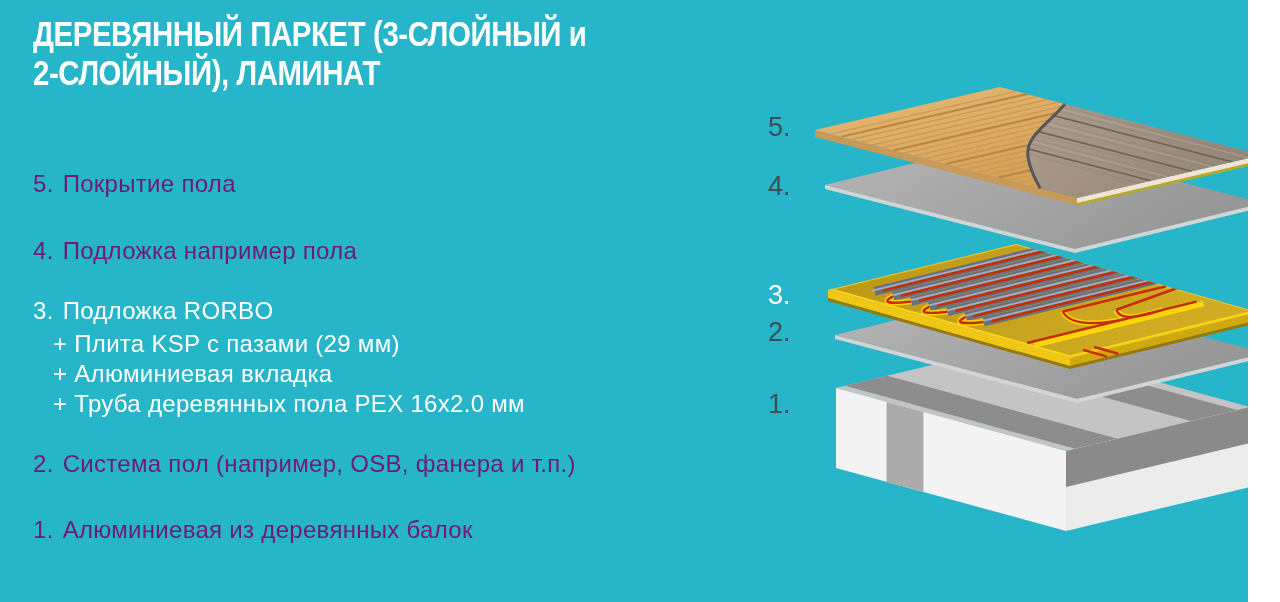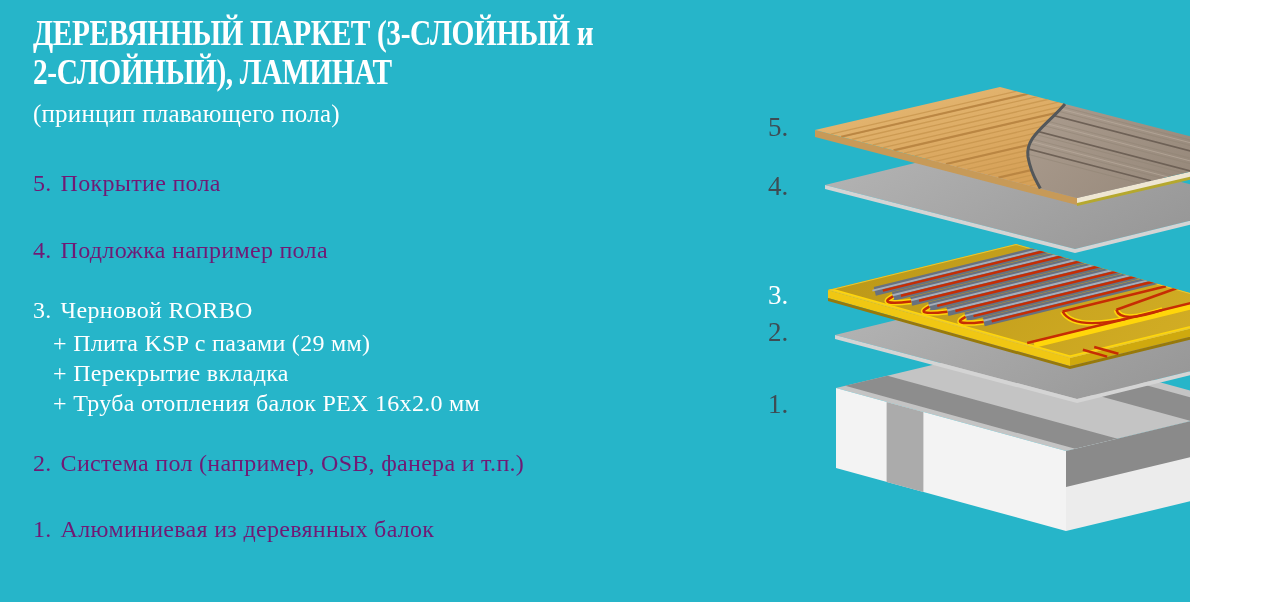--- a/index.html
+++ b/index.html
@@ -1,17 +1,17 @@
 <!DOCTYPE html>
 <html><head>
 <meta charset="utf-8">
 <style>
   html,body{margin:0;padding:0;}
-  #page{position:relative;width:1158px;height:602px;background:#26b5c9;overflow:hidden;
-        font-family:Liberation Serif, serif;padding-left:32px;}
+  #page{position:relative;width:1248px;height:602px;background:#26b5c9;overflow:hidden;
+        font-family:Liberation Sans, sans-serif;}
   .title{position:absolute;left:33px;top:14px;color:#ffffff;font-weight:bold;
          font-size:35px;line-height:39px;letter-spacing:-0.5px;white-space:nowrap;
          transform:scaleX(0.84);transform-origin:left top;}
   .subtitle{position:absolute;left:33px;top:100px;color:#ffffff;font-size:25px;
             letter-spacing:0.2px;}
   .li{position:absolute;left:33px;font-size:24px;letter-spacing:0.3px;color:#701a75;
       white-space:nowrap;}
   .li .num{margin-right:9px;}
   .li.hl{color:#ffffff;}
   .sub{position:absolute;left:53px;font-size:24px;letter-spacing:0.3px;color:#ffffff;
@@ -22,34 +22,33 @@
 </style>
 </head>
 <body>
 
 <div id="page">
 
   <div class="title">
     <div>ДЕРЕВЯННЫЙ ПАРКЕТ (3-СЛОЙНЫЙ и</div>
     <div>2-СЛОЙНЫЙ), ЛАМИНАТ</div>
   </div>
-  <div class="subtitle">(принцип плавающего пола)</div>
 
   <div class="li" style="top:170px">
     <span class="num">5.</span><span>Покрытие пола</span>
   </div>
   <div class="li" style="top:237px">
     <span class="num">4.</span><span>Подложка например пола</span>
   </div>
   <div class="li hl" style="top:297px">
-    <span class="num">3.</span><span>Черновой RORBO</span>
+    <span class="num">3.</span><span>Подложка RORBO</span>
   </div>
   <div class="sub" style="top:330px">+ Плита KSP с пазами (29 мм)</div>
-  <div class="sub" style="top:360px">+ Перекрытие вкладка</div>
-  <div class="sub" style="top:390px">+ Труба отопления балок PEX 16x2.0 мм</div>
+  <div class="sub" style="top:360px">+ Алюминиевая вкладка</div>
+  <div class="sub" style="top:390px">+ Труба деревянных пола PEX 16x2.0 мм</div>
   <div class="li" style="top:450px">
     <span class="num">2.</span><span>Система пол (например, OSB, фанера и т.п.)</span>
   </div>
   <div class="li" style="top:516px">
     <span class="num">1.</span><span>Алюминиевая из деревянных балок</span>
   </div>
 
   <div class="dlabel" style="left:768px;top:112px">5.</div>
   <div class="dlabel" style="left:768px;top:171px">4.</div>
   <div class="dlabel hl" style="left:768px;top:280px">3.</div>

